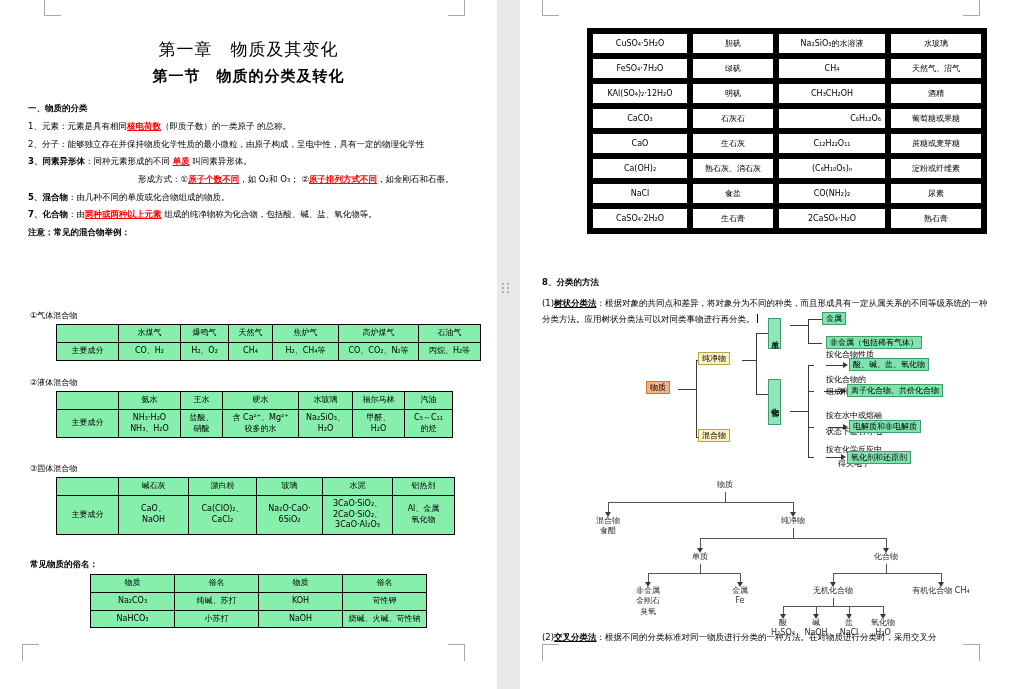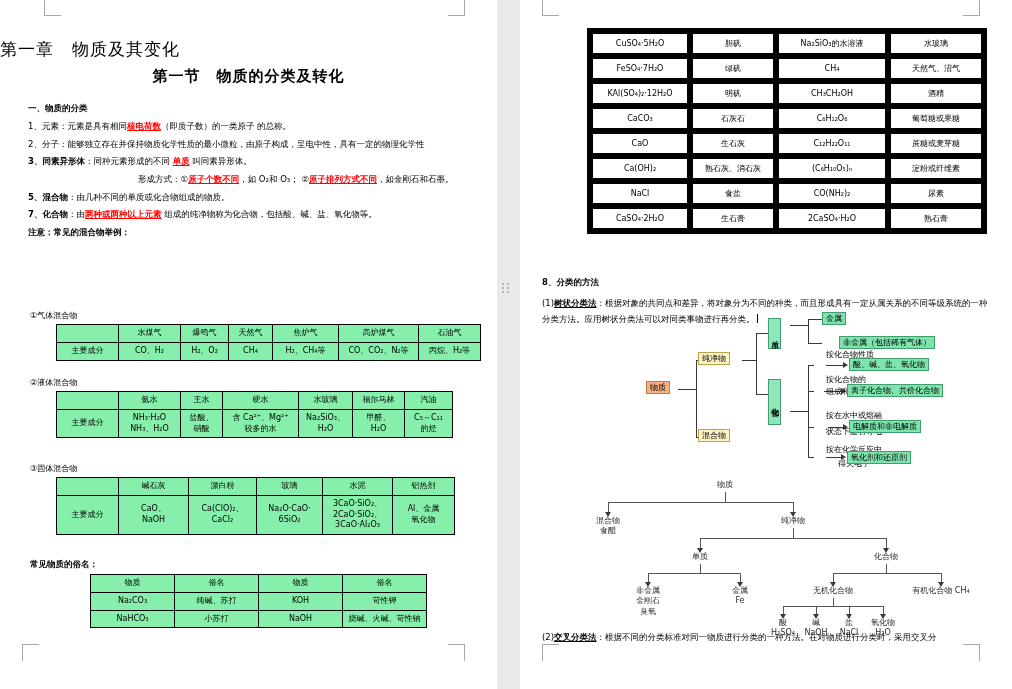--- a/index.html
+++ b/index.html
@@ -30,21 +30,21 @@
   .crop.tl { border-left: 1px solid #a8a8a8; border-bottom: 1px solid #a8a8a8; }
   .crop.tr { border-right: 1px solid #a8a8a8; border-bottom: 1px solid #a8a8a8; }
   .crop.bl { border-left: 1px solid #a8a8a8; border-top: 1px solid #a8a8a8; }
   .crop.br { border-right: 1px solid #a8a8a8; border-top: 1px solid #a8a8a8; }
 
   .content { position: absolute; }
 
   h1.doc-title {
     font-family: "DejaVu Sans", sans-serif;
     font-size: 17px; font-weight: normal;
-    margin: 0; padding: 0;
+    text-align: center; margin: 0; padding: 0;
     letter-spacing: 1px; color: #000;
   }
   h2.doc-subtitle {
     font-family: "DejaVu Sans", sans-serif;
     font-size: 15px; font-weight: bold;
     text-align: center; margin: 6px 0 0 0; padding: 0;
     letter-spacing: 1px; color: #000;
   }
 
   .sec-head { font-size: 8.5px; font-weight: bold; color:#000; margin: 0 0 6px 0; }
@@ -335,21 +335,21 @@
             </tr>
             <tr>
               <td style="width: 100px;">KAl(SO₄)₂·12H₂O</td>
               <td style="width: 86px;">明矾</td>
               <td style="width: 112px;">CH₃CH₂OH</td>
               <td style="width: 96px;">酒精</td>
             </tr>
             <tr>
               <td style="width: 100px;">CaCO₃</td>
               <td style="width: 86px;">石灰石</td>
-              <td style="width: 112px;">C₆H₁₂O₆</td>
+              <td style="width: 112px; text-align: right;">C₆H₁₂O₆</td>
               <td style="width: 96px;">葡萄糖或果糖</td>
             </tr>
             <tr>
               <td style="width: 100px;">CaO</td>
               <td style="width: 86px;">生石灰</td>
               <td style="width: 112px;">C₁₂H₂₂O₁₁</td>
               <td style="width: 96px;">蔗糖或麦芽糖</td>
             </tr>
             <tr>
               <td style="width: 100px;">Ca(OH)₂</td>
@@ -416,21 +416,21 @@
       <div class="arrow" style="left:205px; top:109px;"></div>
       <div class="arrow" style="left:203px; top:139px;"></div>
 
       <div class="node orange" style="left:8px;  top:66px;">物质</div>
       <div class="node yellow" style="left:60px; top:37px;">纯净物</div>
       <div class="node yellow" style="left:60px; top:114px;">混合物</div>
       <div class="node green vert" style="left:130px; top:3px; height:31px;">单质</div>
       <div class="node green vert" style="left:130px; top:64px; height:46px;">化合物</div>
 
       <div class="node green2" style="left:184px; top:-3px;">金属</div>
-      <div class="node green2" style="left:201px; top:21px;">非金属（包括稀有气体）</div>
+      <div class="node green2" style="left:188px; top:21px;">非金属（包括稀有气体）</div>
 
       <div class="lbl-txt" style="left:188px; top:35px;">按化合物性质</div>
       <div class="node green2" style="left:211px; top:43px;">酸、碱、盐、氧化物</div>
 
       <div class="lbl-txt" style="left:188px; top:60px;">按化合物的</div>
       <div class="lbl-txt" style="left:188px; top:72px;">组成和结构</div>
       <div class="node green2" style="left:209px; top:69px;">离子化合物、共价化合物</div>
 
       <div class="lbl-txt" style="left:188px; top:96px;">按在水中或熔融</div>
       <div class="lbl-txt" style="left:188px; top:112px;">状态下是否导电</div>

